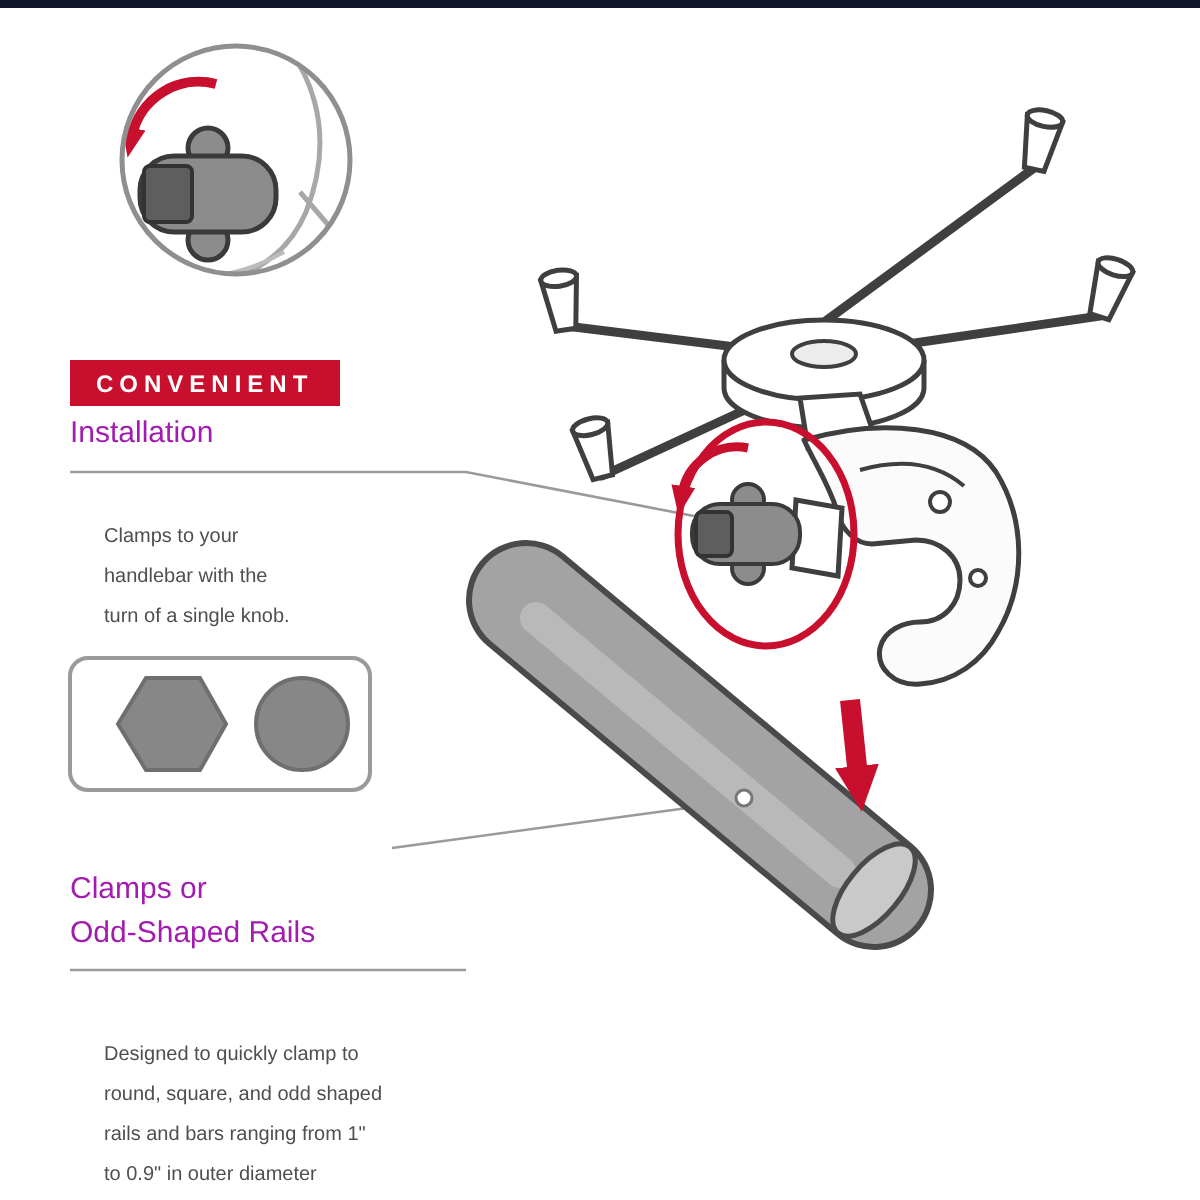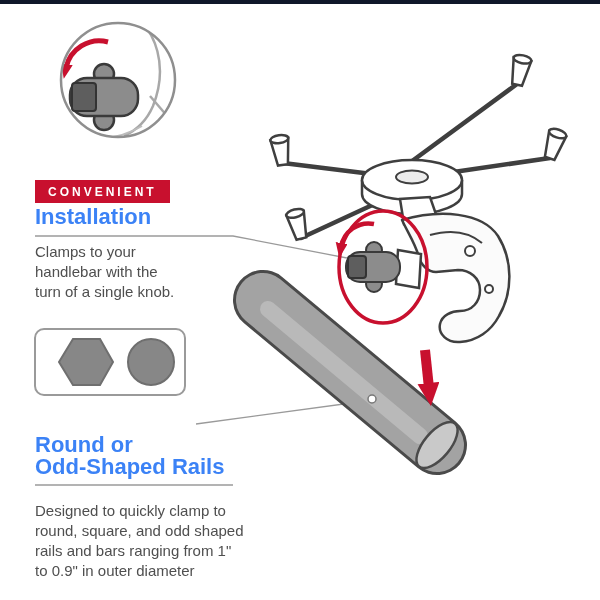--- a/index.html
+++ b/index.html
@@ -10,26 +10,26 @@
   }
   .art{position:absolute;left:0;top:0;}
   .banner{
     position:absolute;left:35px;display:inline-block;
     background:var(--accent-red,#C8102E);color:#fff;
     font-size:12px;font-weight:bold;letter-spacing:3px;
     padding:5px 13px 4px 13px;white-space:nowrap;
   }
   .heading{
     position:absolute;left:35px;margin:0;
-    font-size:22px;font-weight:bold;color:#3b82f6;
+    font-size:15px;font-weight:normal;color:#a21caf;
     line-height:22px;white-space:pre-line;
   }
   .body-text{
-    position:absolute;left:35px;margin:0;
-    font-size:15px;color:#4f4f4f;line-height:20px;white-space:pre-line;
+    position:absolute;left:35px;margin:17px;
+    font-size:10px;color:#4f4f4f;line-height:20px;white-space:pre-line;
   }
   .red-stroke{stroke:var(--accent-red,#C8102E);}
   .red-fill{fill:var(--accent-red,#C8102E);}
   .callout{stroke:var(--line-gray,#9a9a9a);stroke-width:1.3;fill:none;}
   .ink{stroke:var(--ink,#3f3f3f);}
   .shape-gray{fill:var(--shape-gray,#878787);stroke:#6f6f6f;stroke-width:2;}
 </style>
 </head>
 <body>
 
@@ -144,20 +144,20 @@
       <circle class="shape-gray" cx="151" cy="358" r="23"></circle>
     </g>
   </svg>
 
   <div class="banner" style="top:176px">CONVENIENT</div>
   <h2 class="heading" style="top:202px">Installation</h2>
   <p class="body-text" style="top:238px">Clamps to your
 handlebar with the
 turn of a single knob.</p>
 
-  <h2 class="heading" style="top:430px">Round or
+  <h2 class="heading" style="top:430px">Clamps or
 Odd-Shaped Rails</h2>
   <p class="body-text" style="top:497px">Designed to quickly clamp to
 round, square, and odd shaped
 rails and bars ranging from 1"
 to 0.9" in outer diameter</p>
 
 </div>
 
 </body></html>

